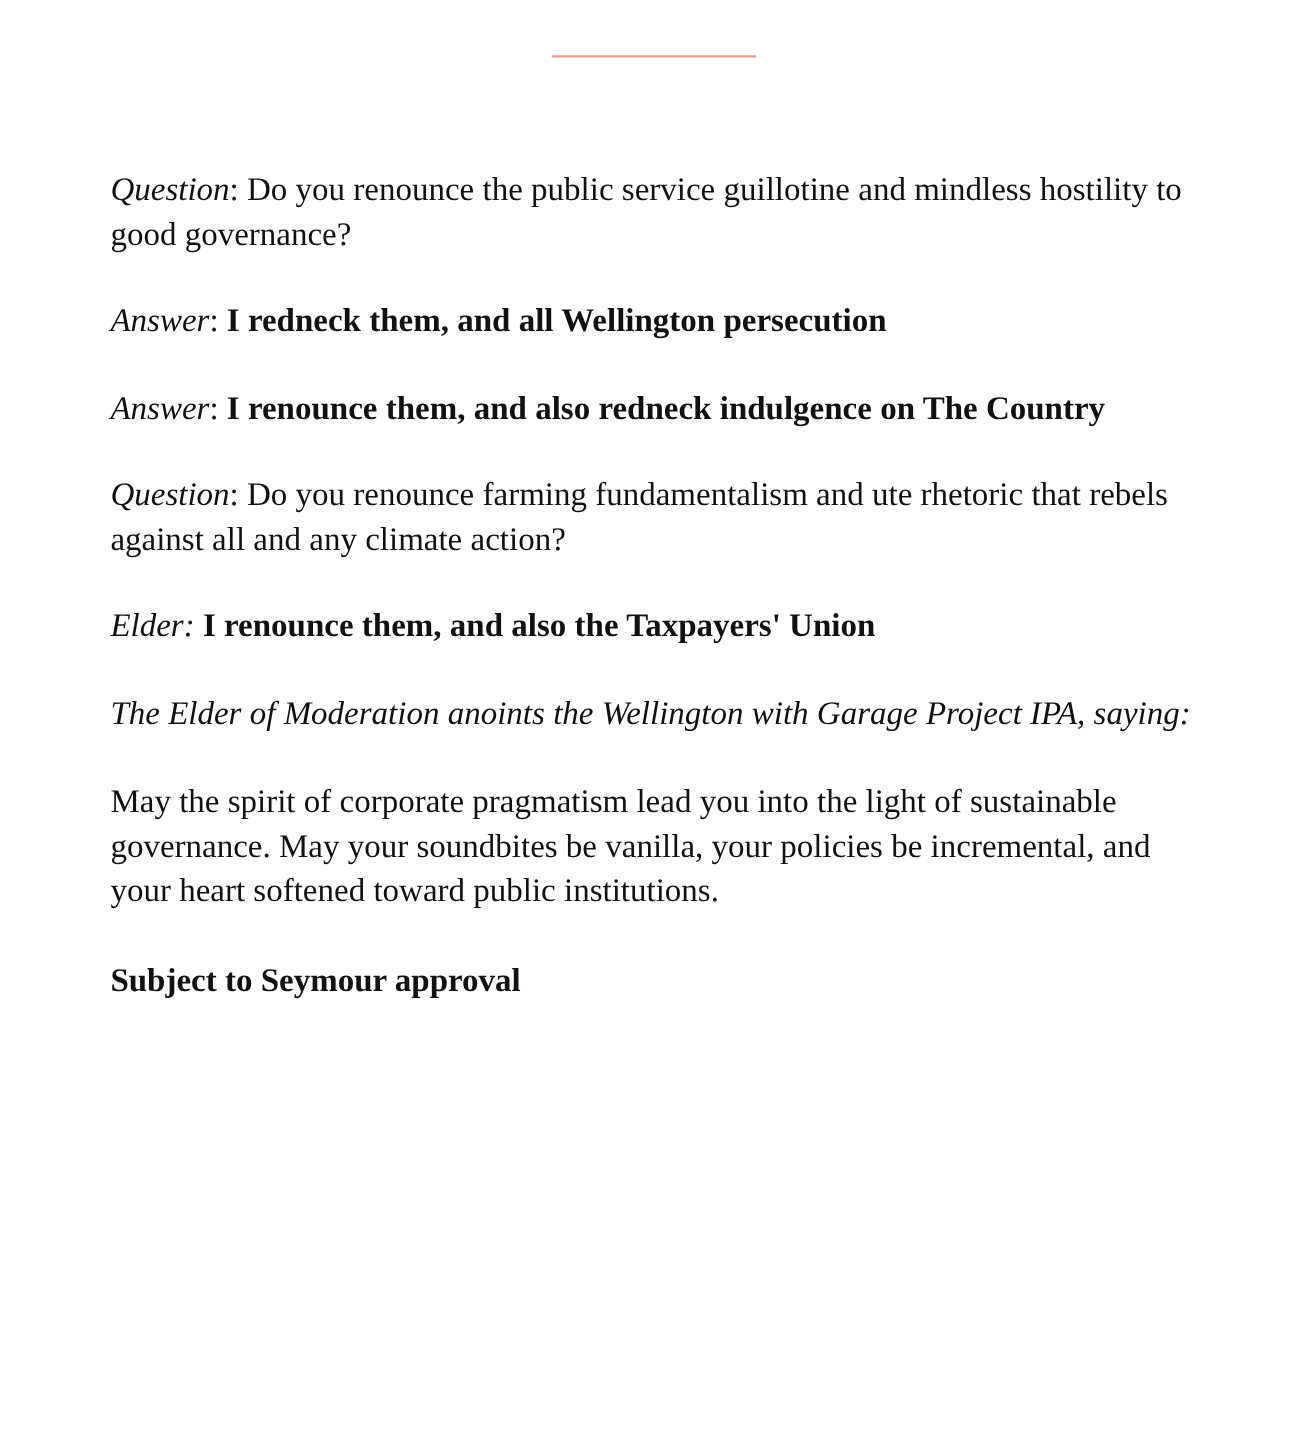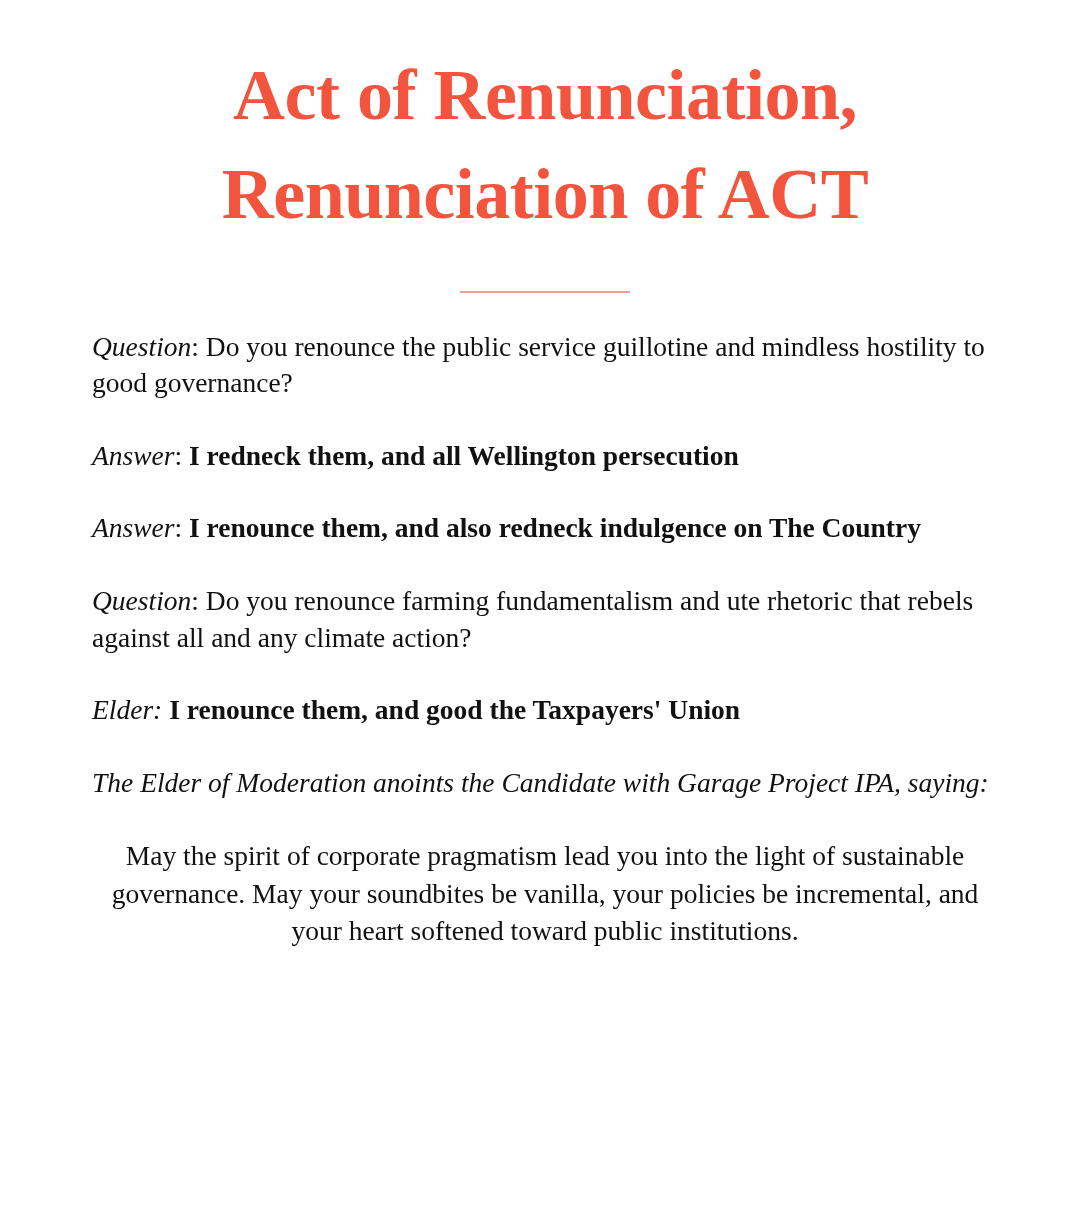--- a/index.html
+++ b/index.html
@@ -37,21 +37,21 @@
     justify-content: center;
     margin-top: 46px;
   }
   .divider {
     width: 170px;
     height: 0;
     border-top: 2px solid #f0a092;
   }
   .content {
     padding: 0 92px 0 92px;
-    margin-top: 36px;
+    margin-top: 92px;
   }
   .qa-block {
     margin: 0 0 36px 0;
     font-size: 27.5px;
     line-height: 1.33;
   }
   .qa-block:last-child {
     margin-bottom: 0;
   }
   .lbl {
@@ -70,38 +70,33 @@
   .stage-direction {
     font-style: italic;
     font-size: 27.5px;
     line-height: 1.33;
     margin: 0 0 36px 0;
   }
   .blessing {
     font-size: 27.5px;
     line-height: 1.36;
     margin: 0 0 38px 0;
-    text-align: center;
   }
   .footer-note {
     font-size: 27.5px;
     line-height: 1.33;
     font-weight: 700;
     margin: 0;
   }
 </style>
 </head>
 <body>
 
 <div class="page">
 
-  <h1 class="title">
-    <span>Act of Renunciation,</span><br>
-    <span>Renunciation of ACT</span>
-  </h1>
 
   <div class="divider-wrap">
     <div class="divider"></div>
   </div>
 
   <div class="content">
 
     <p class="qa-block question">
       <span class="lbl">Question</span><span>:</span><span class="q-text"> Do you renounce the public service guillotine and mindless hostility to good governance?</span>
     </p>
@@ -113,22 +108,23 @@
     <p class="qa-block answer">
       <span class="lbl">Answer</span><span>:</span><span class="a-text"> I renounce them, and also redneck indulgence on The Country</span>
     </p>
 
     <p class="qa-block question">
       <span class="lbl">Question</span><span>:</span><span class="q-text"> Do you renounce farming fundamentalism and ute rhetoric that rebels against all and any climate action?</span>
     </p>
 
 
     <p class="qa-block answer">
-      <span class="lbl">Elder:</span><span></span><span class="a-text"> I renounce them, and good the Taxpayers' Union</span>
+      <span class="lbl">Elder:</span><span></span><span class="a-text"> I renounce them, and also the Taxpayers' Union</span>
     </p>
 
-    <p class="stage-direction">The Elder of Moderation anoints the Candidate with Garage Project IPA, saying:</p>
+    <p class="stage-direction">The Elder of Moderation anoints the Wellington with Garage Project IPA, saying:</p>
 
     <p class="blessing">May the spirit of corporate pragmatism lead you into the light of sustainable governance. May your soundbites be vanilla, your policies be incremental, and your heart softened toward public institutions.</p>
 
+    <p class="footer-note">Subject to Seymour approval</p>
 
   </div>
 </div>
 
 </body></html>

